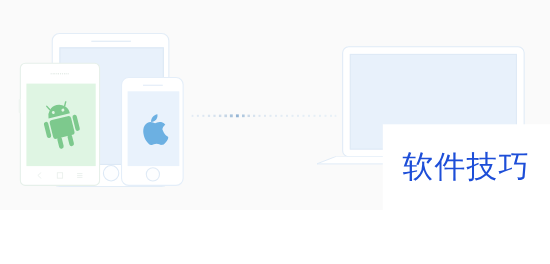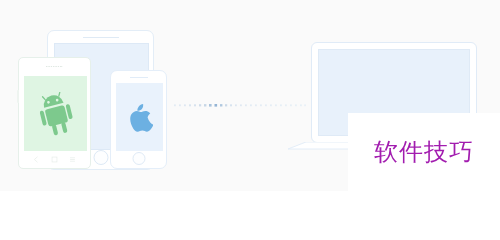--- a/index.html
+++ b/index.html
@@ -150,23 +150,23 @@
 
   
   #watermark {
     position: absolute;
     left: 348px; top: 113px;
     width: 152px; height: 78px;
     background: #ffffff;
     display: flex; align-items: center; justify-content: center;
   }
   #watermark-text {
-    font-size: 24px;
+    font-size: 28px;
     letter-spacing: 1px;
-    color: #a21caf;
+    color: #1d4ed8;
     white-space: nowrap;
     line-height: 1;
   }
 </style>
 </head>
 <body>
 
 <div id="stage">
 
   <div id="tablet" class="device">

